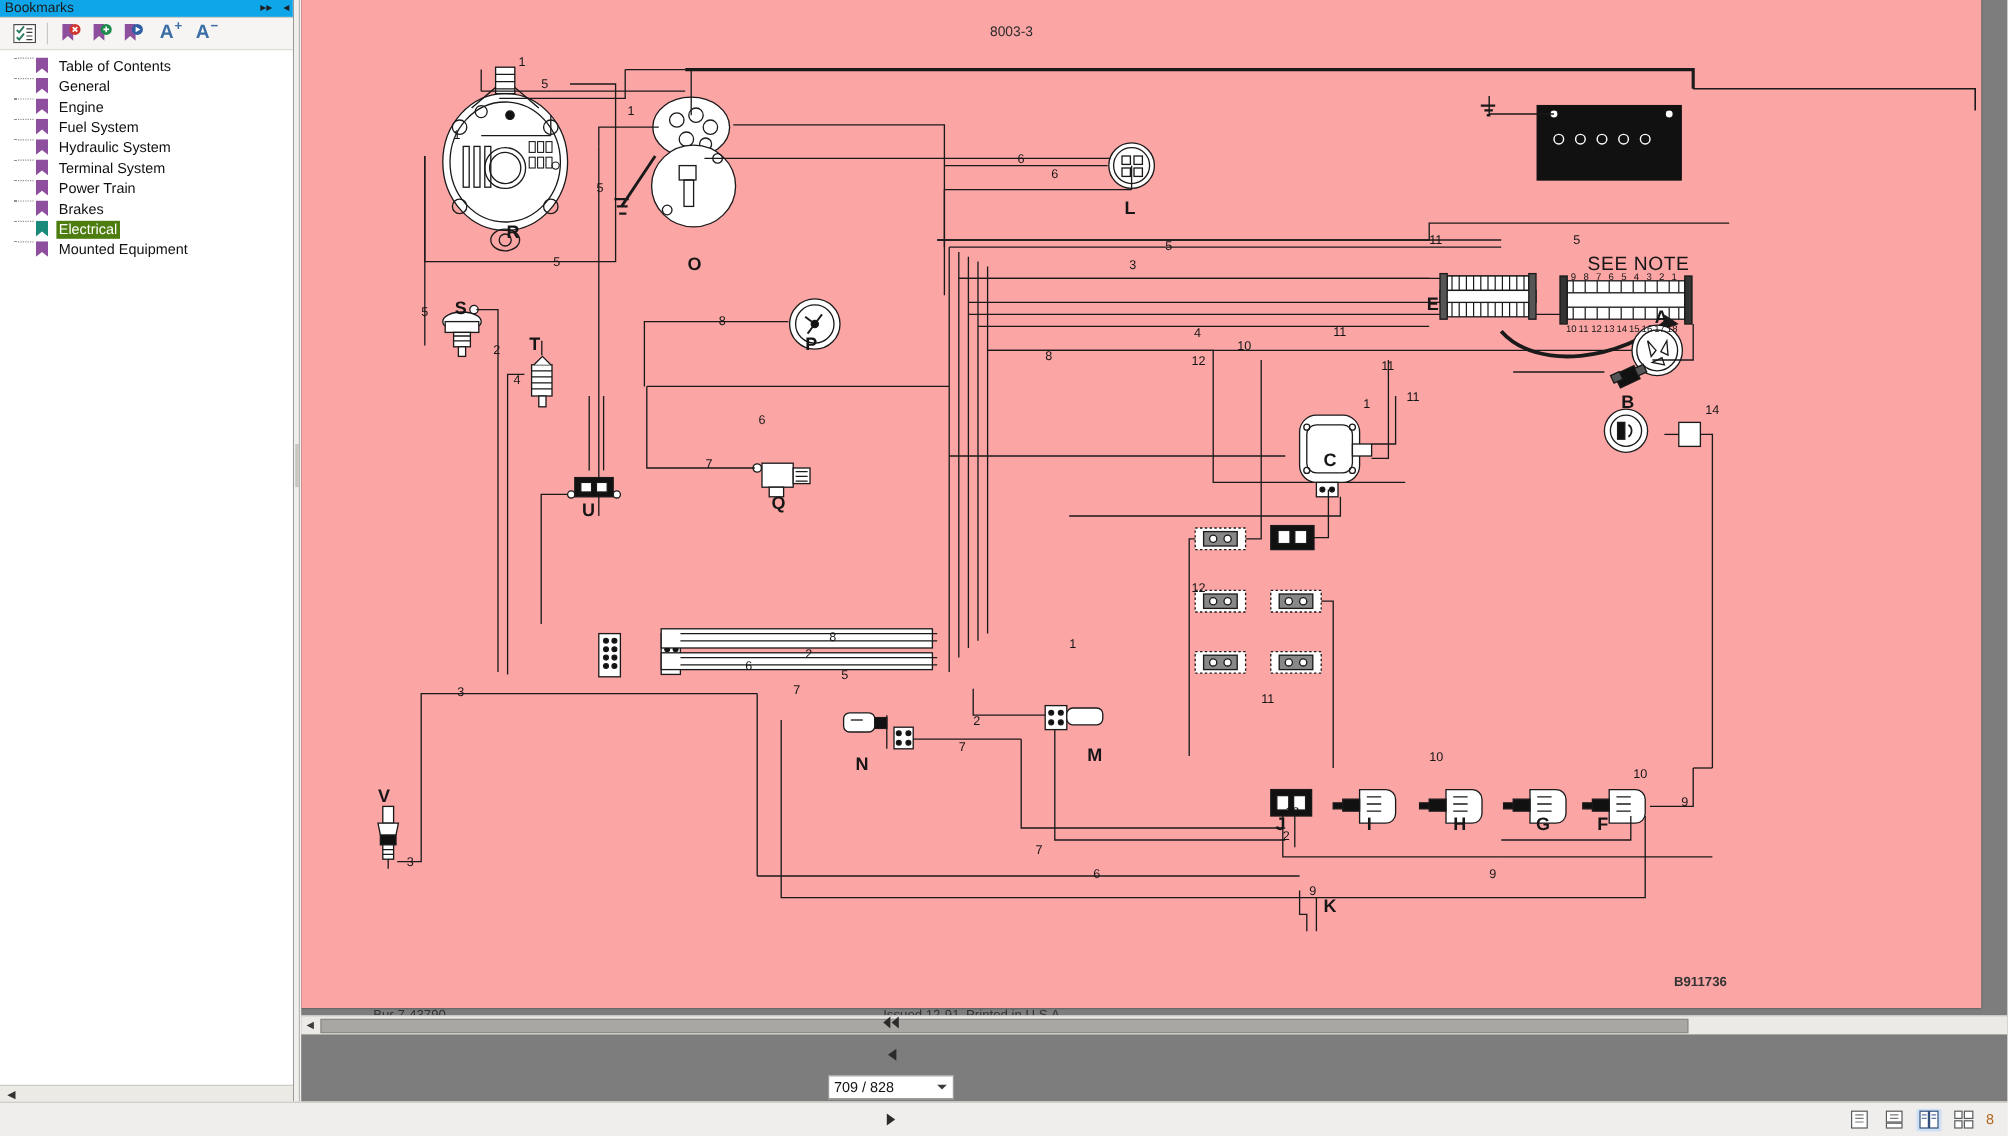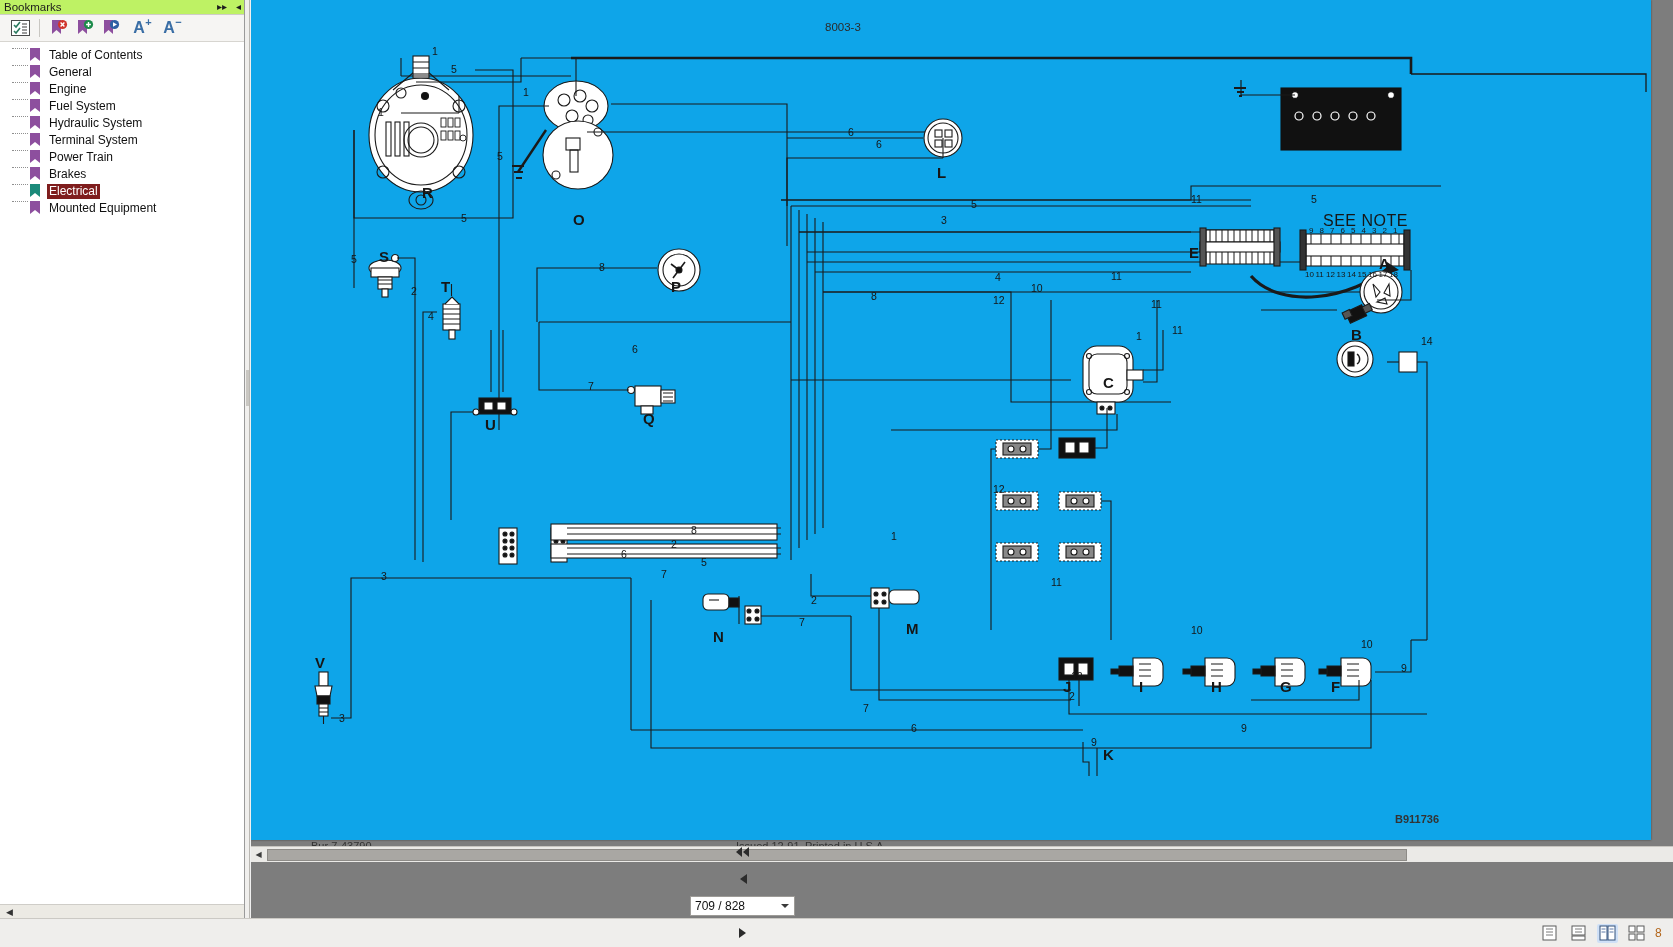--- a/index.html
+++ b/index.html
@@ -12,21 +12,21 @@
   }
   #app { position: relative; width: 1673px; height: 947px; background:#f0f0f0; }
 
   
   .sidebar {
     position: absolute; left:0; top:0; width:245px; height:918px;
     background:#ffffff; border-right:1px solid #9a9a9a;
     display:flex; flex-direction:column;
   }
   .sb-header {
-    height:15px; background:#bef264; border-bottom:1px solid #cfcdc8;
+    height:15px; background:#0ea5e9; border-bottom:1px solid #cfcdc8;
     display:flex; align-items:flex-start; padding:0 4px; position:relative;
   }
   .sb-title { font-size:11.5px; color:#1c1c1c; line-height:14px; }
   .sb-hdr-btns { position:absolute; right:3px; top:0px; display:flex; gap:9px; align-items:center; }
   .hdr-glyph { font-size:10px; color:#1d1d1d; cursor:pointer; line-height:14px; }
 
   .sb-toolbar {
     height:27px; background:#f6f5f3; border-bottom:1px solid #d7d5d0;
     display:flex; align-items:center; padding-left:7px; gap:0px;
   }
@@ -36,37 +36,37 @@
   .tb-txt sup { font-size:11px; position:absolute; top:-3px; right:-7px; }
 
   .bm-list { flex:1; overflow:hidden; padding-top:6px; background:#fff; }
   .bm-row {
     display:flex; align-items:flex-start; height:17px; padding-left:12px; cursor:pointer;
     font-size:12px; color:#101010; white-space:nowrap;
   }
   .bm-dots { width:16px; height:1px; border-top:1px dotted #8f8f8f; margin-right:2px; }
   .bm-flag { width:10px; height:13px; margin-right:7px; flex:none; }
   .bm-label { line-height:15px; padding:0 2px; }
-  .bm-row.selected .bm-label { background:#7f1d1d; color:#ffffff; }
+  .bm-row.selected .bm-label { background:#4d7c0f; color:#ffffff; }
 
   .sb-bottom { height:14px; background:#eceae4; border-top:1px solid #cfcdc8; display:flex; align-items:center; }
   .sb-bottom-arrow { font-size:9px; color:#333; margin-left:6px; }
 
   
   .grip { position:absolute; left:245px; top:0; width:5px; height:918px; background:#f0efed; border-right:1px solid #b9b7b2; }
   .grip i { position:absolute; left:1px; top:370px; width:3px; height:36px; background:#c9c7c2; display:block; }
 
   
   .docarea {
     position:absolute; left:251px; top:0; width:1422px; height:918px;
     background:#7d7d7d; overflow:hidden;
   }
   .page {
     position:absolute; left:0px; top:0px; width:1400px; height:840px;
-    background:#0ea5e9; box-shadow:0 0 2px rgba(0,0,0,.45);
+    background:#fca5a5; box-shadow:0 0 2px rgba(0,0,0,.45);
   }
   .hscroll {
     position:absolute; left:251px; top:846px; width:1422px; height:16px;
     background:#ebeae7; border-top:1px solid #c7c5c0;
     display:flex; align-items:center;
   }
   .hscroll .arr { width:15px; height:15px; font-size:8px; color:#3d3d3d; display:flex; align-items:center; justify-content:center; }
   .hscroll .thumb { height:12px; background:#a9a7a3; border:1px solid #8d8b87; margin-left:1px; }
 
   

